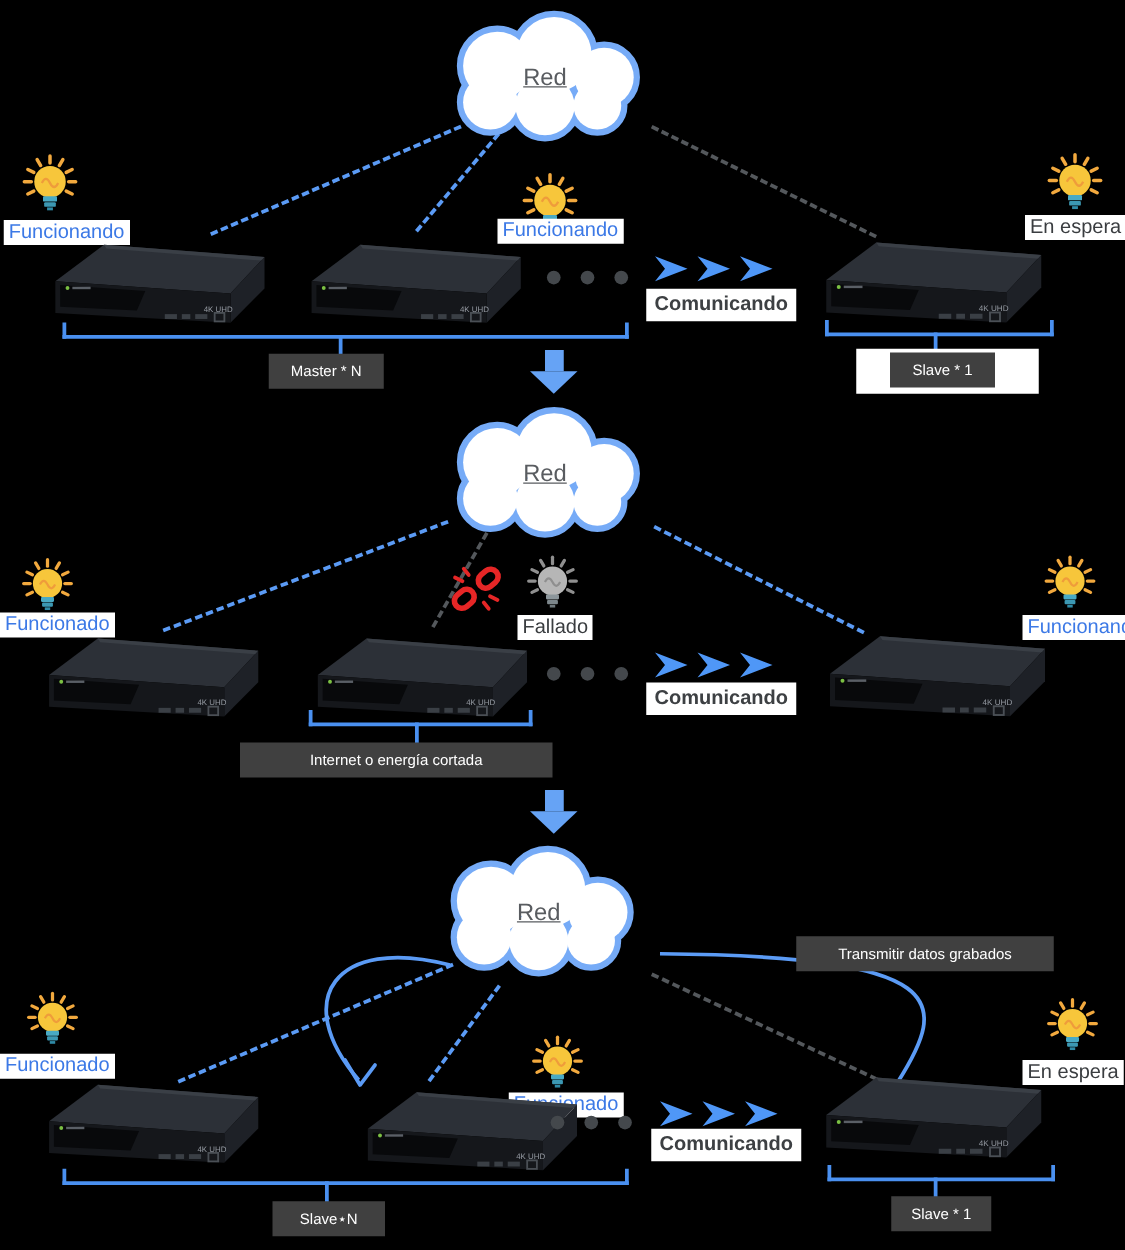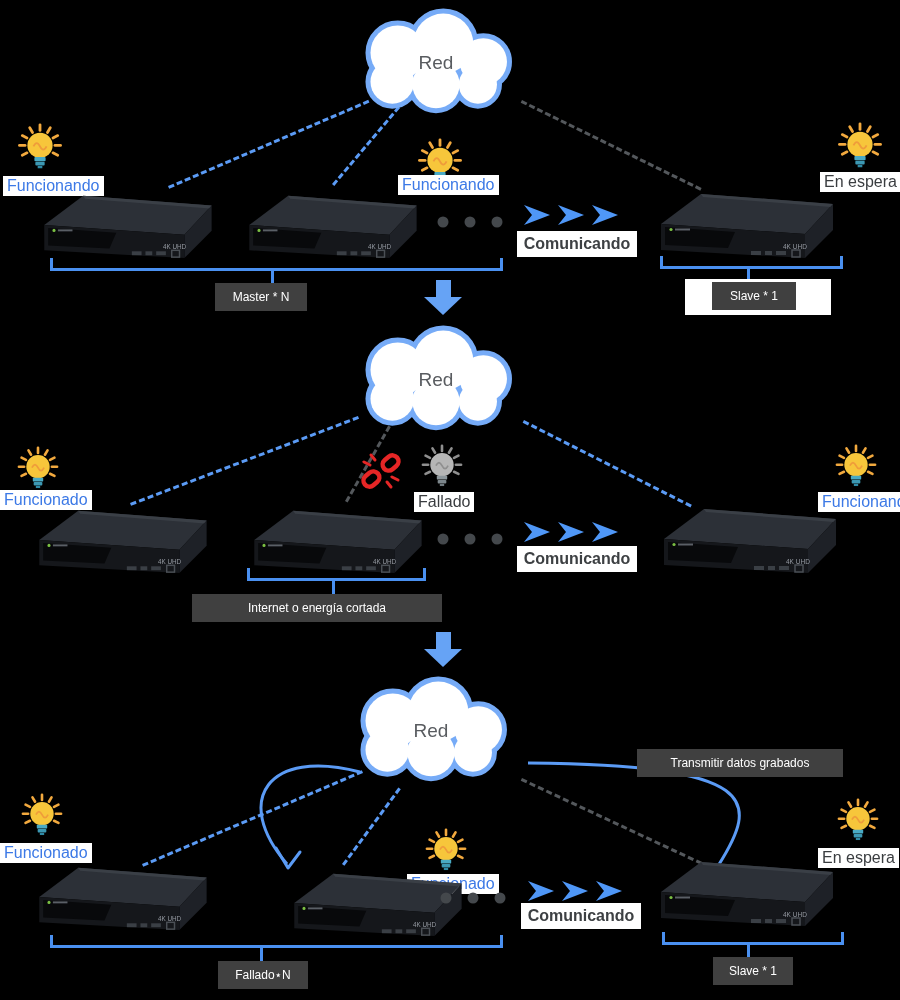--- a/index.html
+++ b/index.html
@@ -3,21 +3,21 @@
 <meta charset="utf-8">
 <style>
   html,body{margin:0;padding:0;background:#000;}
   #canvas{position:relative;width:900px;height:1000px;background:#000;overflow:hidden;
           font-family:"Liberation Sans",sans-serif;}
   .abs{position:absolute;}
   
   .dash{position:absolute;height:0;border-top:3px dashed #5b9bf5;transform-origin:0 0;}
   .dash.dark{border-top-color:#54585c;}
   
-  .cloud-label{position:absolute;width:182px;text-align:center;color:#595c60;font-size:19px;}
+  .cloud-label{position:absolute;width:182px;text-align:center;color:#595c60;font-size:19px;text-decoration:underline;}
   
   .status{position:absolute;font-size:16px;line-height:20px;background:#ffffff;padding:0 4px;white-space:nowrap;}
   .status.on{color:#3c79e6;}
   .status.off{color:#3a3d40;}
   
   .bluebox{position:absolute;background:#404040;color:#fff;font-size:12px;line-height:20px;
            text-align:center;padding:4px 0;white-space:nowrap;}
   
   .whitebox{position:absolute;background:#fff;color:#3d4043;font-size:16px;line-height:20px;
             text-align:center;padding:3px 0;white-space:nowrap;font-weight:bold;}
@@ -298,19 +298,19 @@
     </svg>
   <svg class="abs" style="left:528px;top:880px" width="98" height="22">
     <use href="#chevg"></use>
       <use href="#chevg" transform="translate(34,0)"></use>
       <use href="#chevg" transform="translate(68,0)"></use>
   </svg>
   <div class="whitebox" style="left:521px;top:903px;width:120px;">Comunicando</div>
 
   <div class="bracket" style="left:50px;top:935px;width:447px;"></div>
   <div class="stem" style="left:260px;top:945px;height:17px;"></div>
-  <div class="bluebox" style="left:218px;top:961px;width:90px;">Fallado⋆N</div>
+  <div class="bluebox" style="left:218px;top:961px;width:90px;">Slave⋆N</div>
 
   <div class="bracket" style="left:662px;top:932px;width:176px;"></div>
   <div class="stem" style="left:747px;top:942px;height:16px;"></div>
   <div class="bluebox" style="left:713px;top:957px;width:80px;">Slave * 1</div>
 
 </div>
 
 </body></html>

